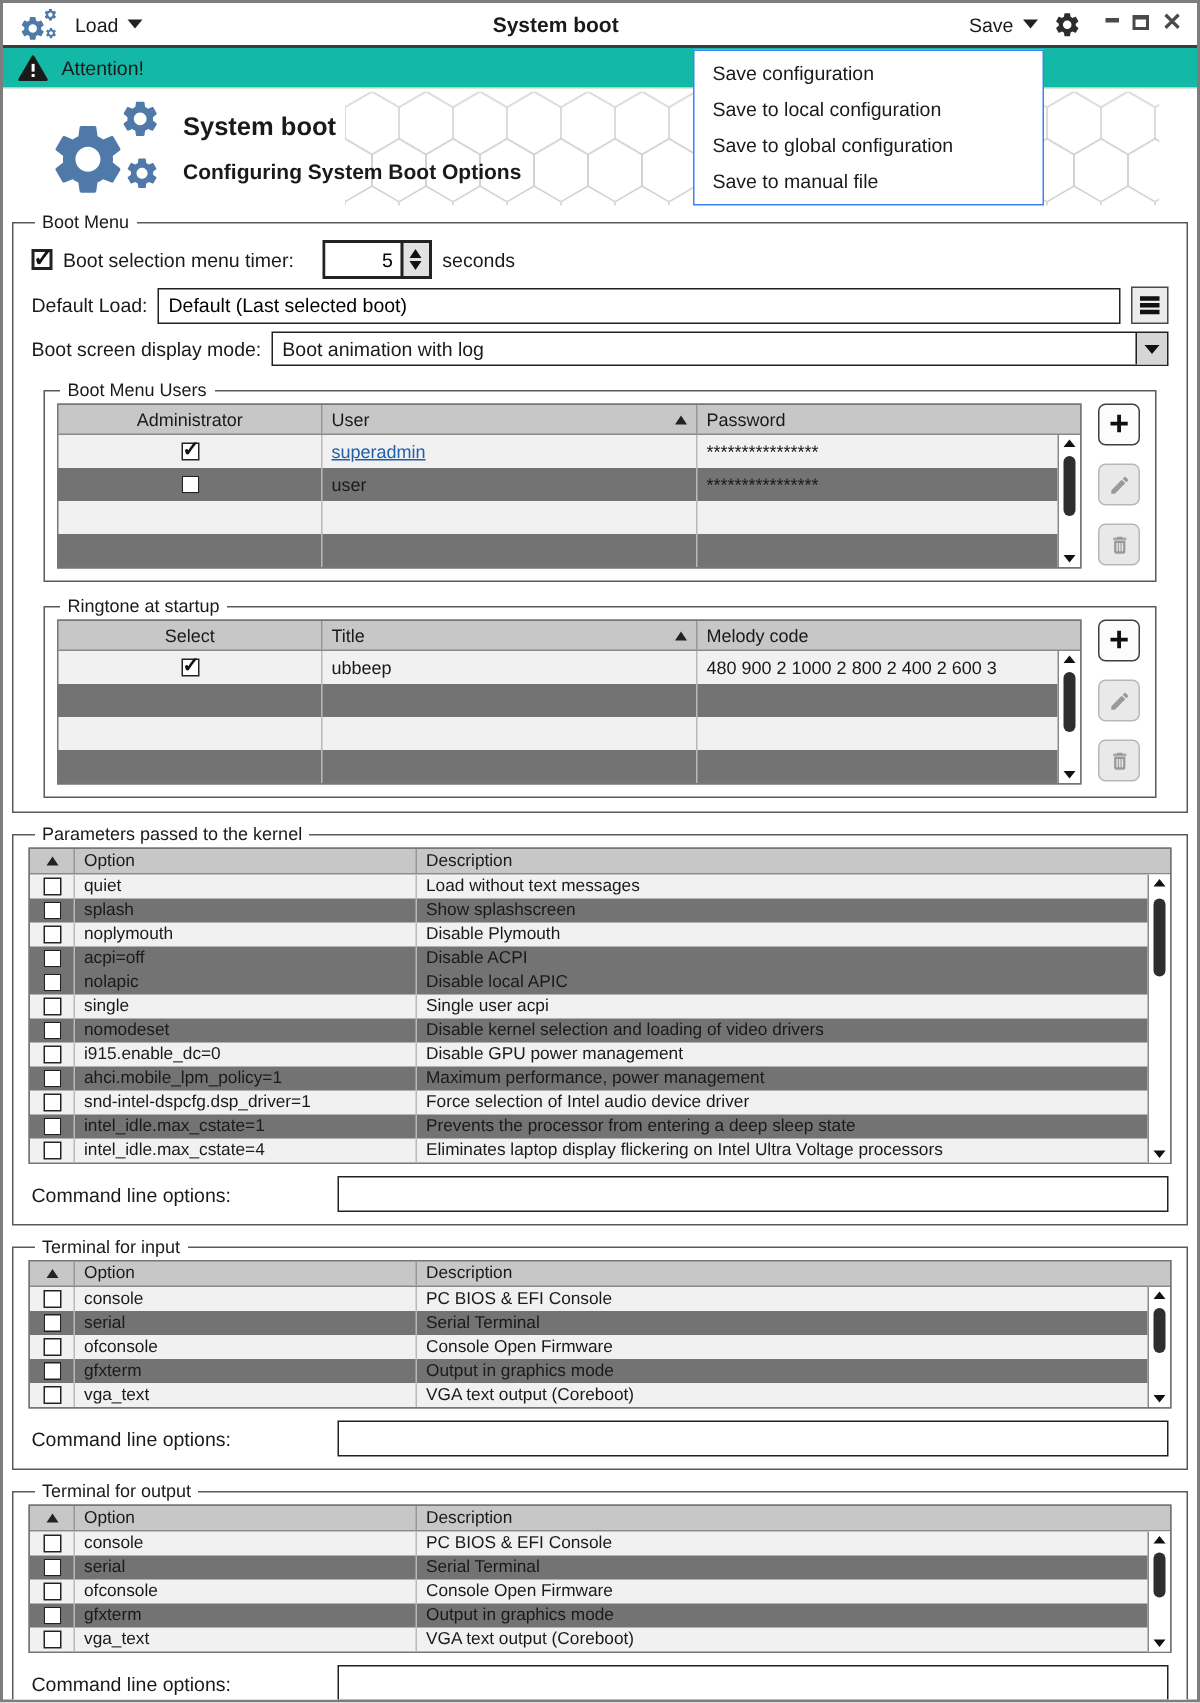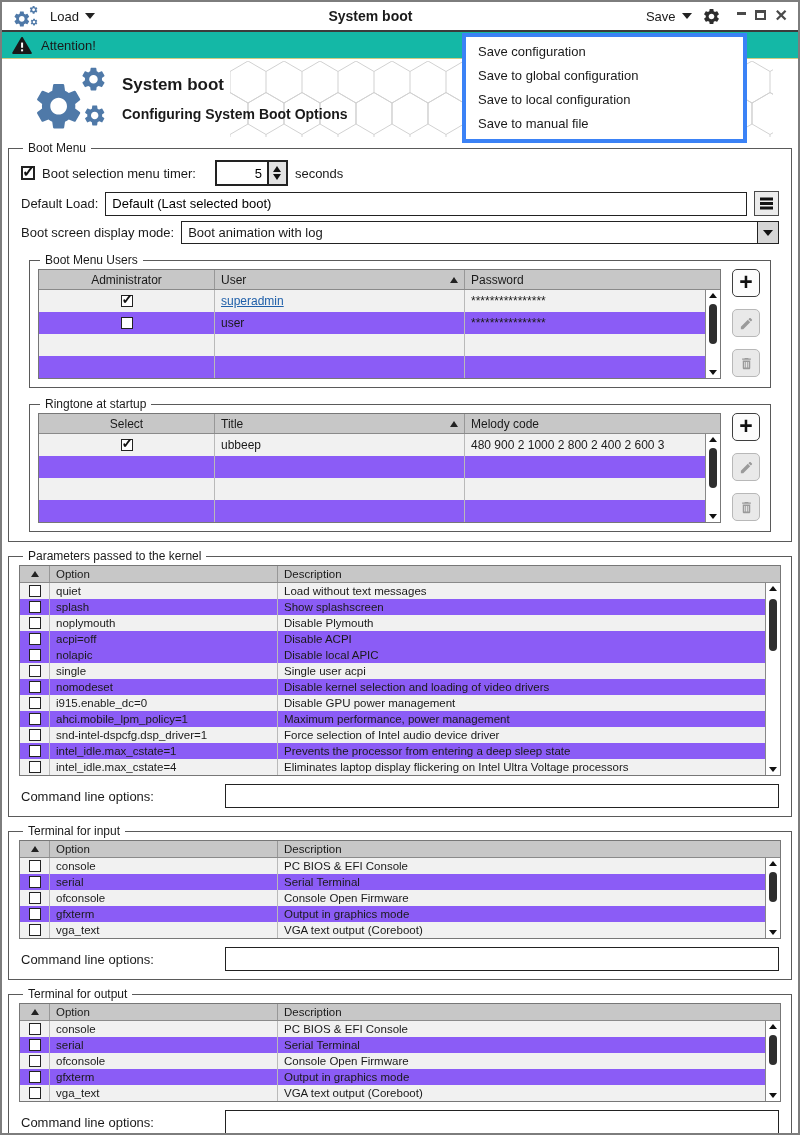--- a/index.html
+++ b/index.html
@@ -12,21 +12,21 @@
   .tb-title{flex:1;text-align:center;font-weight:bold;font-size:14px;}
   .dd-label{font-size:13px;display:flex;align-items:center;gap:6px;cursor:default;}
   .tri-down{width:0;height:0;border-left:5px solid transparent;border-right:5px solid transparent;border-top:6px solid #222;}
   .win-ctrls{display:flex;align-items:center;gap:9px;margin-left:6px;color:#4a4a4a;}
   .min-icon{width:9px;height:3px;background:#4a4a4a;margin-top:-6px;}
   .max-icon{width:11px;height:10px;border:2px solid #4a4a4a;border-top:3px solid #4a4a4a;margin-top:-2px;background:#fff;}
   .close-icon{font-size:16px;font-weight:bold;line-height:1;color:#4a4a4a;}
   
   .banner{flex:0 0 27px;background:#14b8a6;border-bottom:1px solid #cfcb82;display:flex;align-items:center;gap:9px;padding:0 10px;font-size:13px;}
   
-  .menu{position:absolute;top:31px;left:460px;width:285px;background:#fff;border:4px solid #3b82f6;z-index:60;padding:3px 0;}
+  .menu{position:absolute;top:31px;left:460px;width:234px;background:#fff;border:1px solid #3b82f6;z-index:60;padding:3px 0;}
   .menu-item{font-size:13px;padding:4px 12px;line-height:16px;white-space:nowrap;}
   
   .header{flex:0 0 80px;position:relative;background:#fff;}
   .hexbg{position:absolute;left:228px;right:25px;top:2px;bottom:2px;opacity:.85;}
   .logo-big{position:absolute;left:28px;top:6px;}
   .header-text{position:absolute;left:120px;top:16px;}
   .header-title{font-weight:bold;font-size:17px;}
   .header-sub{font-weight:bold;font-size:14px;margin-top:11px;}
   
   .content{flex:1;display:flex;flex-direction:column;padding:2px 6px 0;gap:7px;min-height:0;}
@@ -50,21 +50,21 @@
   .bars{width:13px;height:2.5px;background:#111;box-shadow:0 -4.5px 0 #111,0 4.5px 0 #111;}
   
   .combo{flex:1;display:flex;align-items:center;border:1px solid #222;height:23px;background:#fff;}
   .combo-text{flex:1;padding:0 6px;font-size:13px;}
   .combo-btn{width:21px;align-self:stretch;background:#d6d6d6;border-left:1px solid #222;display:flex;align-items:center;justify-content:center;}
   
   .sub-group{margin:9px 14px 3px;border:1px solid #5a5a5a;padding:0 8px 8px;}
   .sub-group>legend{font-size:12px;padding:0 5px;margin-left:2px;}
   .table-area{display:flex;gap:11px;align-items:stretch;margin-top:2px;}
   
-  .tbl{position:relative;flex:1;border:1px solid #777;font-size:12px;background:#8b5cf6;align-self:flex-start;}
+  .tbl{position:relative;flex:1;border:1px solid #777;font-size:12px;background:#737373;align-self:flex-start;}
   .thead{display:flex;background:#c7c7c7;border-bottom:1px solid #8a8a8a;height:20px;align-items:stretch;}
   .th{display:flex;align-items:center;padding:0 6px;border-right:1px solid #979797;color:#1a1a1a;}
   .th:last-child{border-right:none;}
   .tr{display:flex;height:22px;align-items:center;}
   .tr.odd{background:#f1f1f1;}
   .td{display:flex;align-items:center;padding:0 6px;align-self:stretch;border-right:1px solid #b9b9b9;overflow:hidden;white-space:nowrap;}
   .td:last-child{border-right:none;}
   .c-center{justify-content:center;}
   .link{color:#1f5fa9;text-decoration:underline;}
   .sort-up{width:0;height:0;border-left:4px solid transparent;border-right:4px solid transparent;border-bottom:6px solid #222;margin-left:auto;}
@@ -153,22 +153,22 @@
         <path d="M12 2 L22.5 20 H1.5 Z" fill="#191919" stroke="#191919" stroke-width="2.5" stroke-linejoin="round"></path>
         <rect x="10.9" y="7.5" width="2.4" height="6.2" fill="#fff"></rect>
         <rect x="10.9" y="15.6" width="2.4" height="2.4" fill="#fff"></rect>
       </svg>
     </span>
     <span>Attention!</span>
   </div>
 
   <div class="menu">
     <div class="menu-item">Save configuration</div>
+    <div class="menu-item">Save to local configuration</div>
     <div class="menu-item">Save to global configuration</div>
-    <div class="menu-item">Save to local configuration</div>
     <div class="menu-item">Save to manual file</div>
   </div>
 
   <div class="header">
     <div class="hexbg">
       <svg width="100%" height="100%">
           <rect width="100%" height="100%" fill="url(#hexpat)"></rect>
         </svg>
     </div>
     <span class="logo-big">

